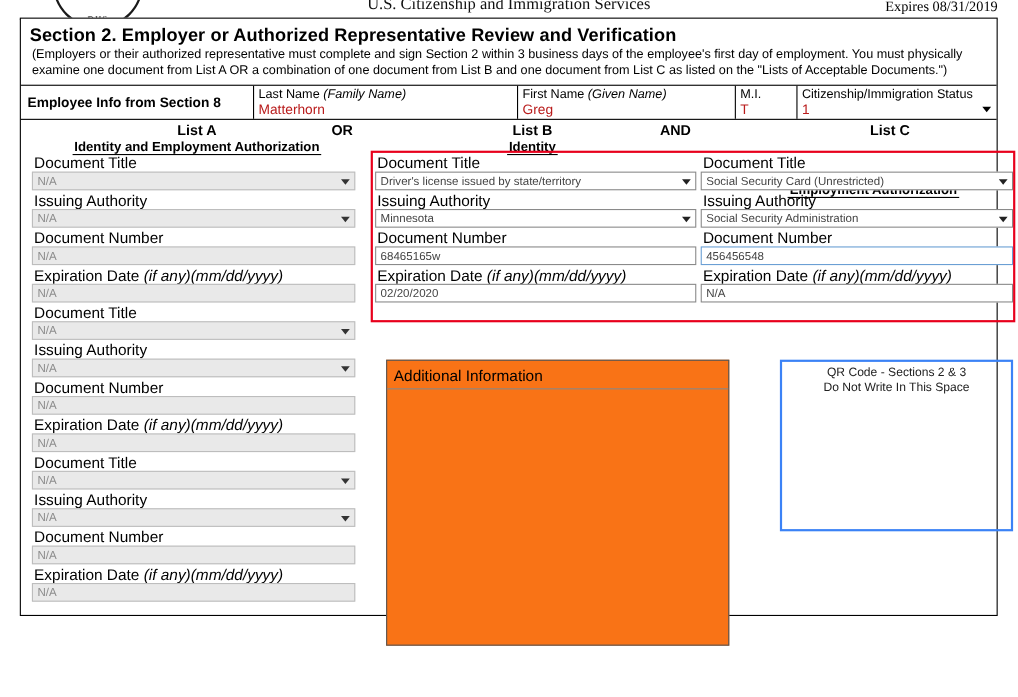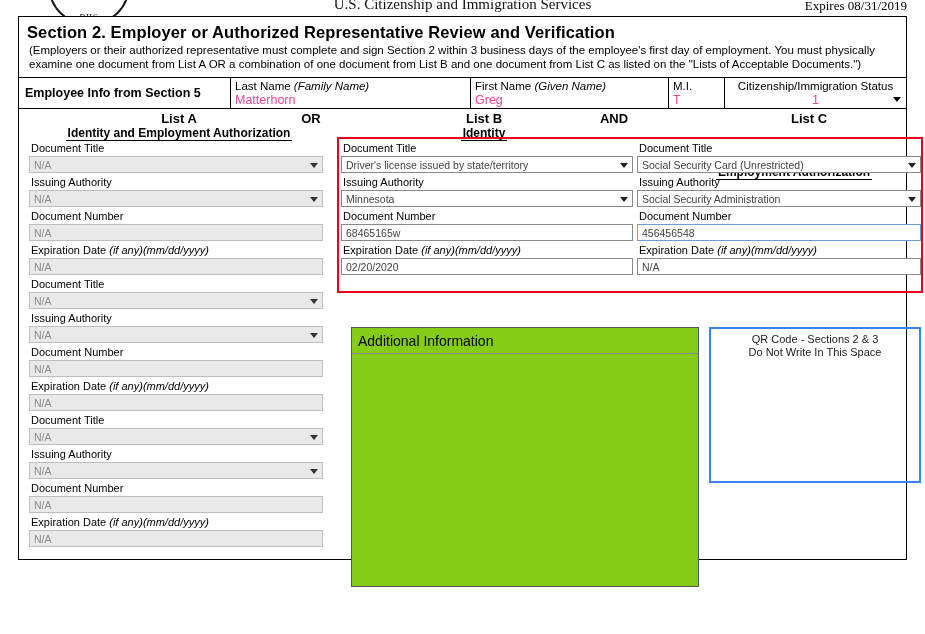--- a/index.html
+++ b/index.html
@@ -112,38 +112,38 @@
   }
   .empinfo .cell:last-child { border-right: none; }
   .empinfo .lbl {
     font-size: 11.5px;
     padding: 2px 4px 0 4px;
     white-space: nowrap;
   }
   .empinfo .lbl i { font-style: italic; }
   .empinfo .val {
     font-size: 12.5px;
-    color: #ec4899;
+    color: #b91c1c;
     padding: 1px 4px 3px 4px;
     height: 16px;
     box-sizing: border-box;
     position: relative;
   }
   .empinfo .c0 {
     width: 212px;
     display: flex;
     align-items: center;
     font-weight: bold;
     font-size: 12.5px;
     padding-left: 6px;
   }
   .empinfo .c1 { width: 240px; }
   .empinfo .c2 { width: 198px; }
   .empinfo .c3 { width: 56px; }
-  .empinfo .c4 { flex: 1; text-align: center; }
+  .empinfo .c4 { flex: 1; }
   .caret {
     position: absolute;
     right: 5px;
     top: 5px;
     width: 0; height: 0;
     border-left: 4px solid transparent;
     border-right: 4px solid transparent;
     border-top: 5px solid #000;
   }
 
@@ -168,21 +168,21 @@
   }
   .col {
     position: absolute;
     top: 0;
   }
   .colA { left: 10px; width: 294px; }
   .colB { left: 322px; width: 292px; }
   .colC { left: 618px; width: 284px; }
 
   .fieldlabel {
-    font-size: 11px;
+    font-size: 14px;
     padding: 2px 2px 1px 2px;
     line-height: 14px;
   }
   .fieldlabel i { font-style: italic; text-align: right; }
 
   .inputbox {
     border: 1px solid #8a8a8a;
     background: #fff;
     height: 17px;
     box-sizing: border-box;
@@ -219,25 +219,25 @@
     border: 2px solid #e8001c;
     box-sizing: border-box;
     pointer-events: none;
   }
 
   
   .addl {
     position: absolute;
     left: 332px;
     top: 188px;
-    width: 348px;
+    width: 312px;
     height: 260px;
     border: 1.2px solid #555;
     box-sizing: border-box;
-    background: #84cc16;
+    background: #f97316;
   }
   .addl .ttl {
     font-size: 14px;
     padding: 5px 6px 4px 6px;
   }
   .addl .area {
     border-top: 1px solid #888;
     height: 225px;
     position: relative;
   }
@@ -272,21 +272,21 @@
   </div>
 
   <div class="form">
 
     <div class="sec2-head">
       <div class="sec2-title">Section 2. Employer or Authorized Representative Review and Verification</div>
       <div class="sec2-sub">(Employers or their authorized representative must complete and sign Section 2 within 3 business days of the employee's first day of employment. You must physically examine one document from List A OR a combination of one document from List B and one document from List C as listed on the "Lists of Acceptable Documents.")</div>
     </div>
 
     <div class="empinfo">
-      <div class="cell c0">Employee Info from Section 5</div>
+      <div class="cell c0">Employee Info from Section 8</div>
 
       <div class="cell c1">
         <div class="lbl"><span>Last Name </span><i>(Family Name)</i></div>
         <div class="val">Matterhorn</div>
       </div>
 
       <div class="cell c2">
         <div class="lbl"><span>First Name </span><i>(Given Name)</i></div>
         <div class="val">Greg</div>
       </div>

